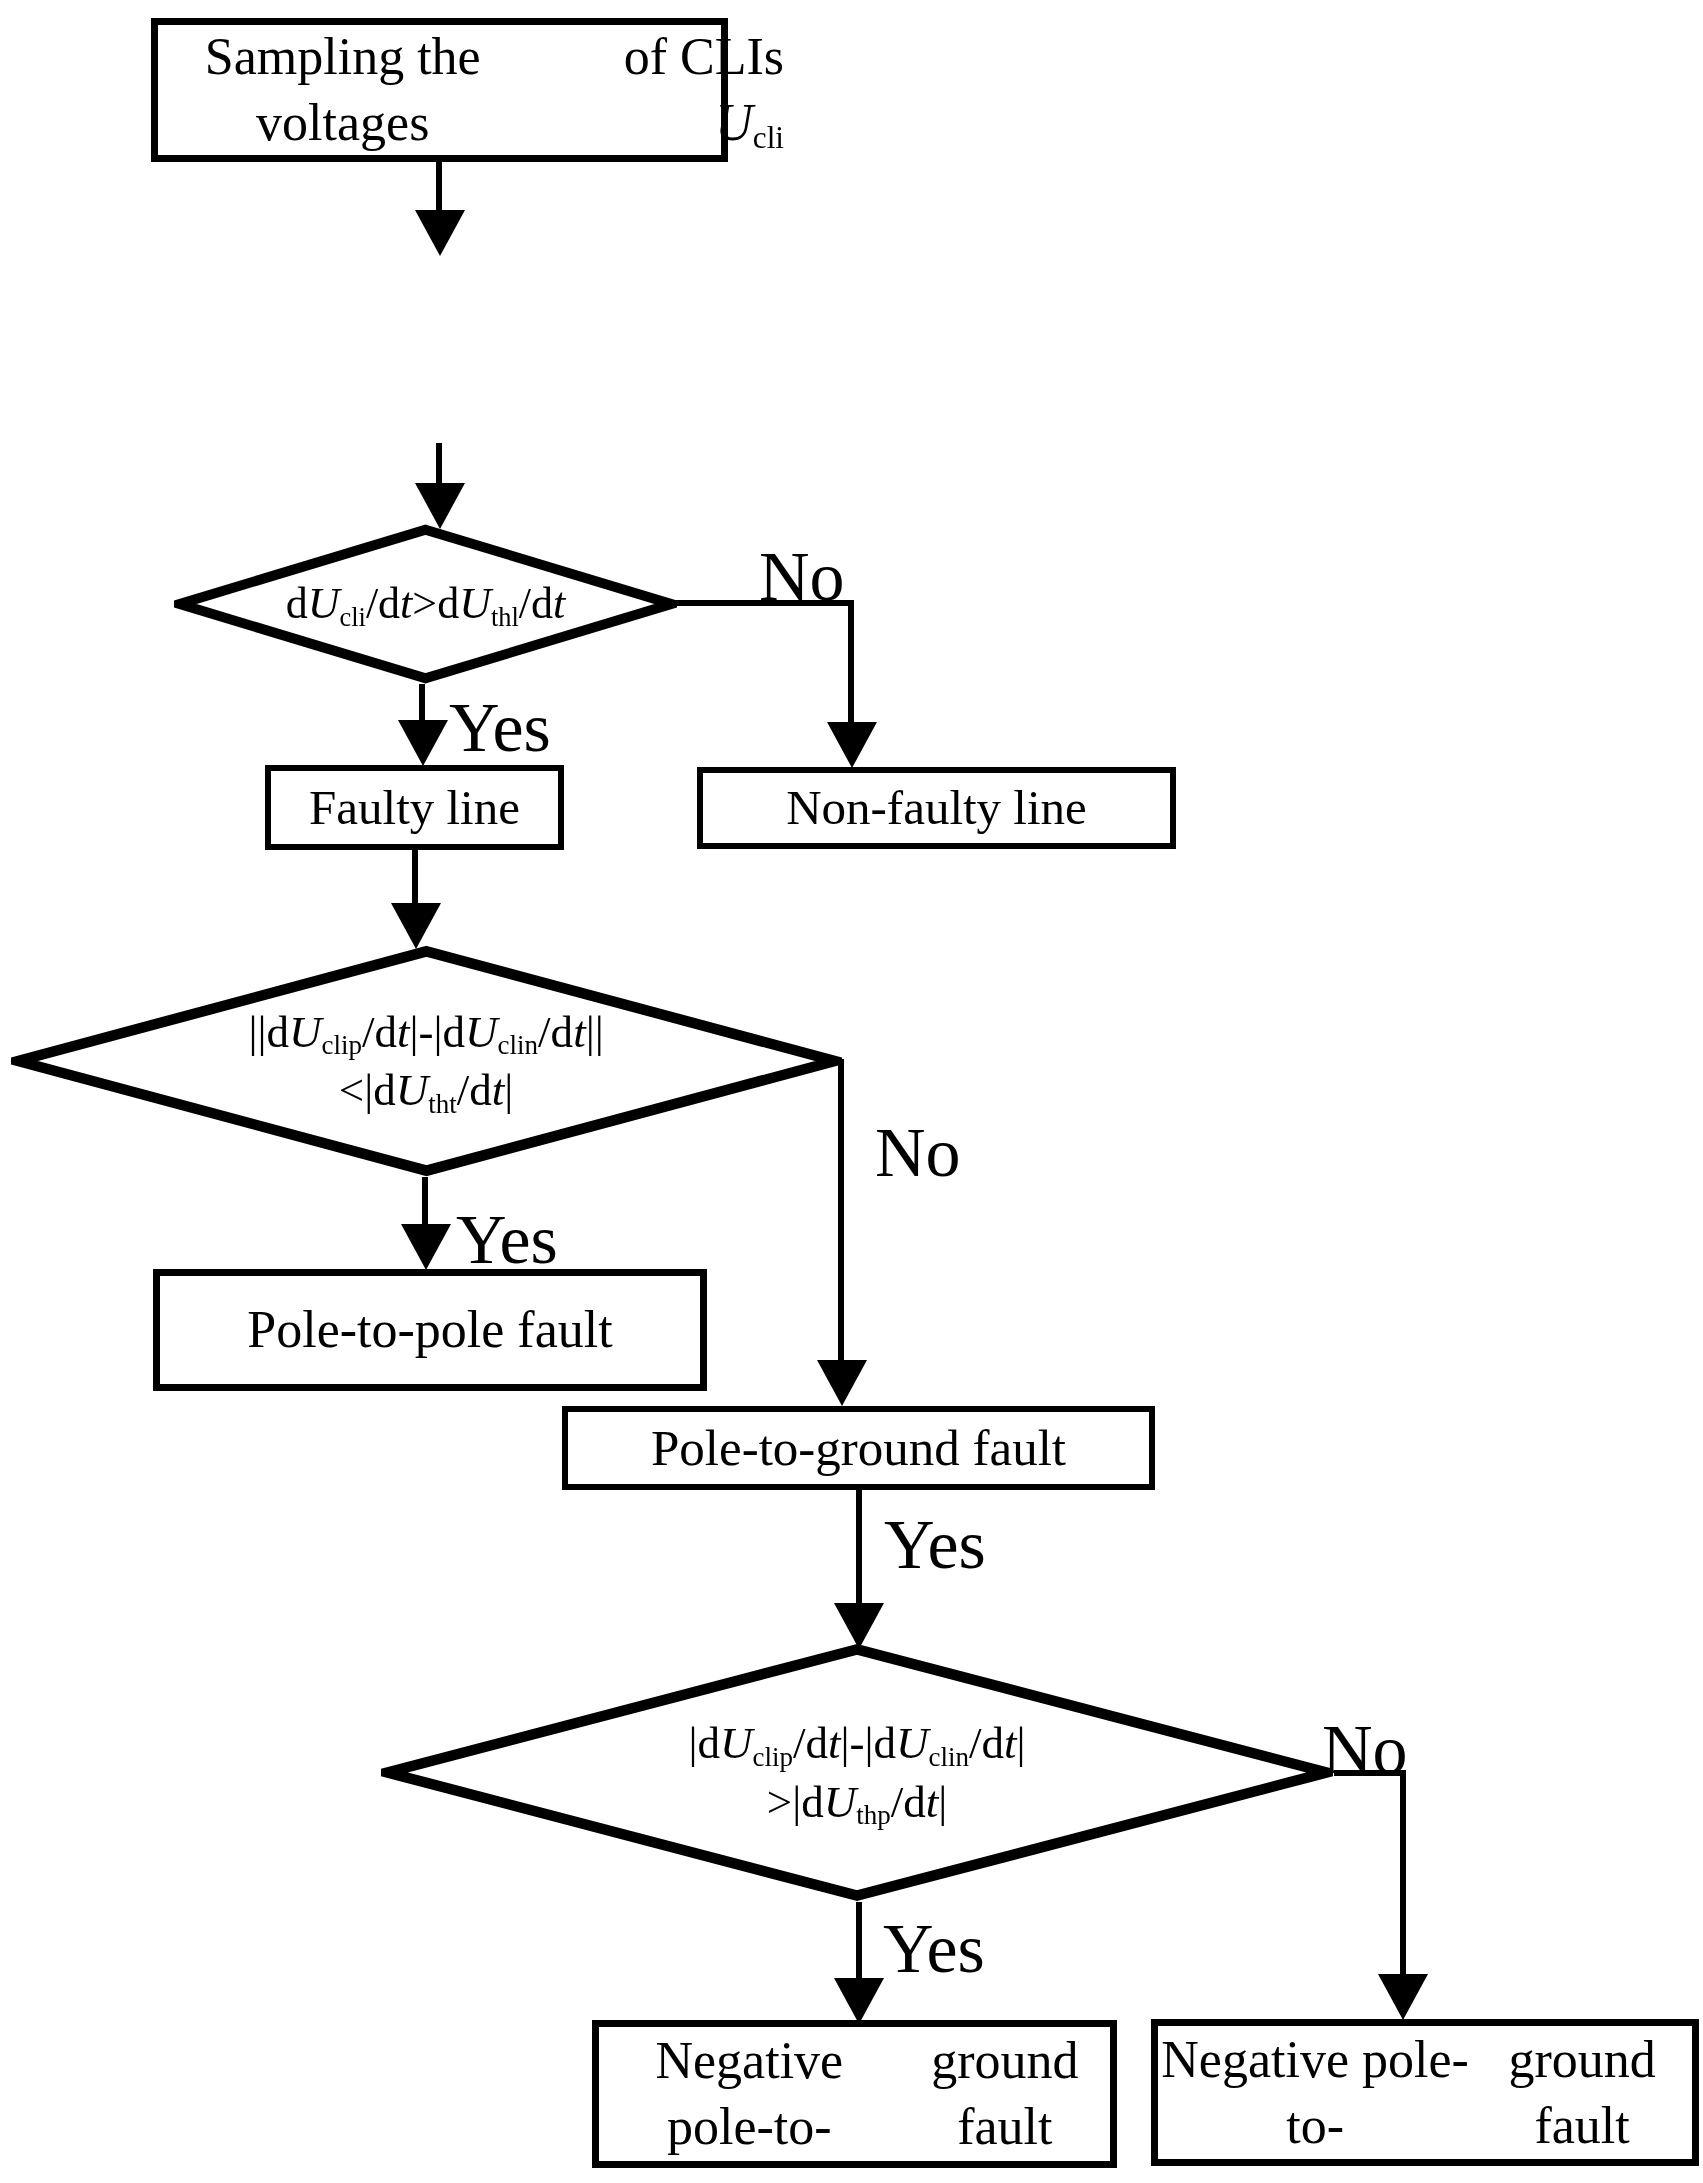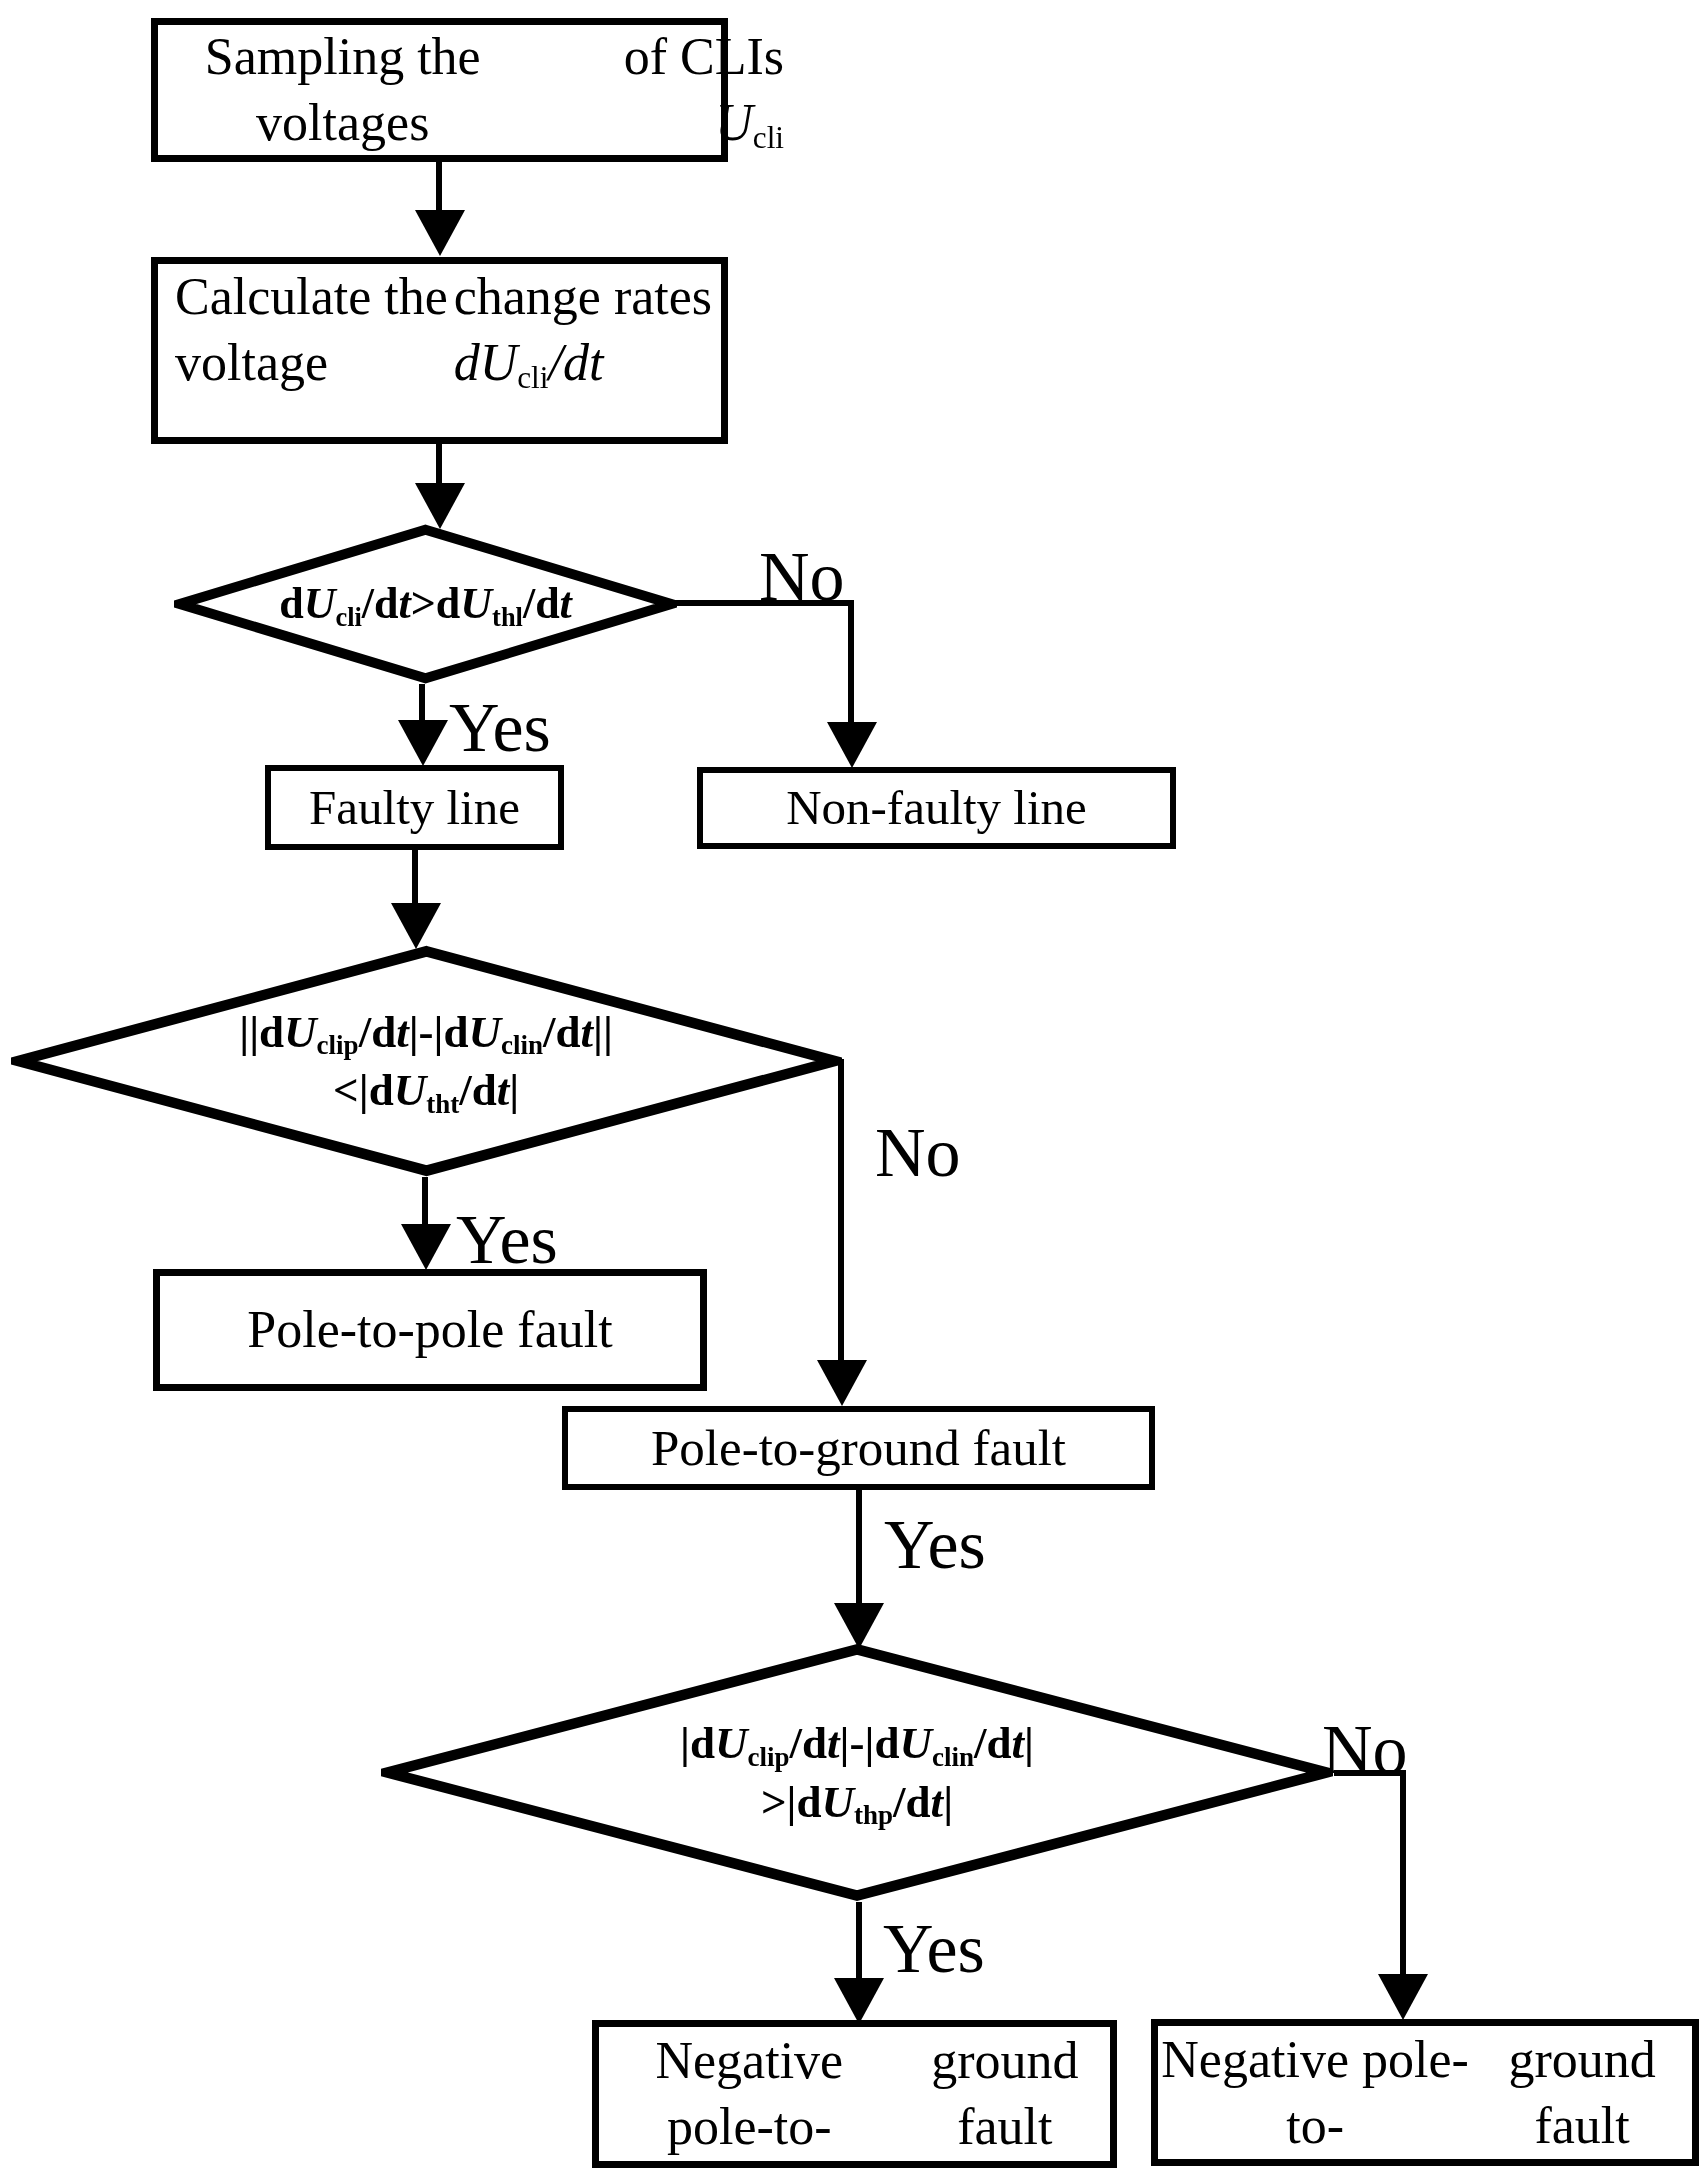--- a/index.html
+++ b/index.html
@@ -11,21 +11,21 @@
         display:flex;flex-direction:row;align-items:center;justify-content:center;
         text-align:center;font-size:52px;line-height:1.26;}
   .pbox.thin{border-width:6.3px;}
   .pbox.leftal{align-items:flex-start;text-align:left;padding-left:17px;}
   .shiftr{transform:translateX(63px);text-align:right;}
 
   
   .dwrap{position:absolute;}
   .dsvg{position:absolute;left:0;top:0;width:100%;height:100%;}
   .dtext{position:absolute;left:0;top:0;right:0;bottom:0;display:flex;flex-direction:column;
-         align-items:center;justify-content:center;line-height:1.3;font-weight:bold;}
+         align-items:center;justify-content:center;line-height:1.3;}
   .f62{font-size:44px;}
   .f64{font-size:45px;}
 
   
   .stem{position:absolute;width:6.3px;background:#000;}
   .hline{position:absolute;height:6.3px;background:#000;}
   .head{position:absolute;width:0;height:0;
         border-left:25px solid transparent;border-right:25px solid transparent;
         border-top:46px solid #000;}
 
@@ -78,24 +78,20 @@
   <div class="hline" style="left:1334px;top:1770px;width:72px"></div>
   <div class="stem" style="left:1400px;top:1770px;height:206px"></div>
   <div class="head" style="left:1378px;top:1974px"></div>
   <div class="elabel" style="left:1322px;top:1715px">No</div>
 
   <div class="pbox" style="left:151px;top:17.6px;width:577px;height:144px">
     <div><span>Sampling the voltages</span></div>
     <div class="shiftr"><span>of CLIs </span><span class="it">U</span><span class="sb">cli</span></div>
   </div>
 
-  <div class="pbox leftal" style="left:151px;top:257px;width:577px;height:187px">
-    <div><span>Calculate the voltage</span></div>
-    <div><span>change rates </span><span class="it">dU</span><span class="sb">cli</span><span class="it">/</span><span class="it">dt</span></div>
-  </div>
 
   <div class="dwrap" style="left:174px;top:524px;width:503px;height:160px">
     <svg class="dsvg" viewBox="0 0 714 227">
       <polygon points="357,8 706,113.5 357,219 8,113.5" fill="#ffffff" stroke="#000000" stroke-width="14"></polygon>
     </svg>
     <div class="dtext f62">
       <div><span>d</span><span class="it">U</span><span class="sb">cli</span><span>/d</span><span class="it">t</span><span>&gt;</span><span>d</span><span class="it">U</span><span class="sb">thl</span><span>/d</span><span class="it">t</span></div>
     </div>
   </div>
 

